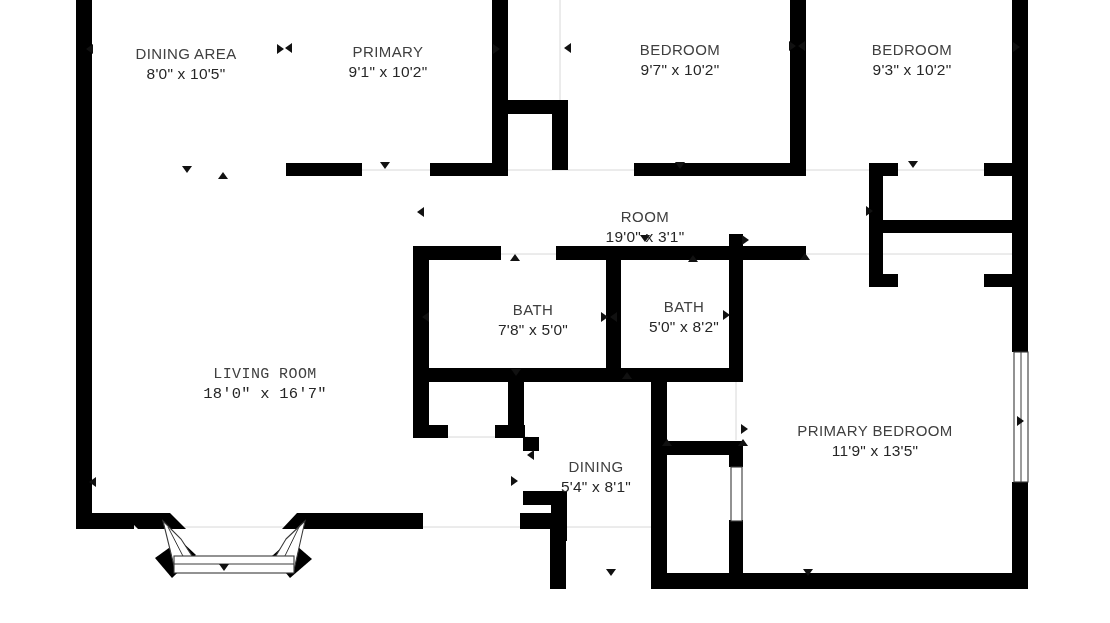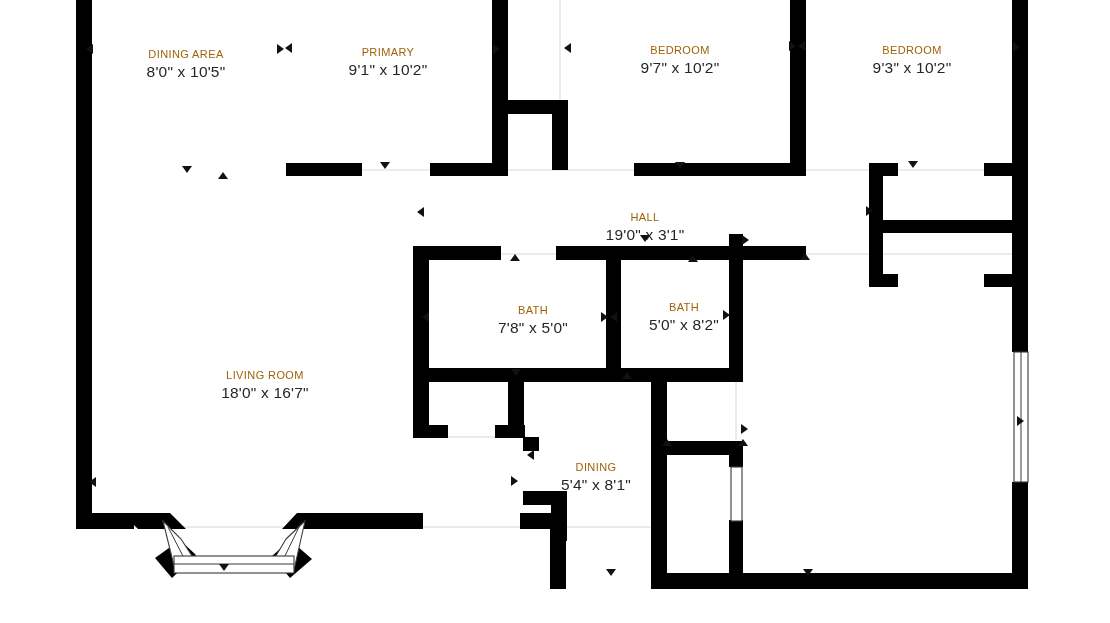--- a/index.html
+++ b/index.html
@@ -29,23 +29,23 @@
     position: absolute;
     text-align: center;
     color: #2b2b2b;
     line-height: 1.28;
     white-space: nowrap;
     transform: translate(-50%, -50%);
     pointer-events: none;
   }
   .room-label .rl-name {
     display: block;
-    font-size: 11px;
+    font-size: 15px;
     letter-spacing: 0.4px;
-    color: #a16207;
+    color: #404040;
   }
   .room-label .rl-dims {
     display: block;
     font-size: 15.5px;
     letter-spacing: 0.2px;
     color: #262626;
     margin-top: 1px;
   }
   .wall {
     fill: #000000;
@@ -260,38 +260,42 @@
     <span class="rl-name">BEDROOM</span>
     <span class="rl-dims">9'7" x 10'2"</span>
   </div>
 
   <div class="room-label" style="left:912px; top:60px;">
     <span class="rl-name">BEDROOM</span>
     <span class="rl-dims">9'3" x 10'2"</span>
   </div>
 
   <div class="room-label" style="left:645px; top:227px;">
-    <span class="rl-name">HALL</span>
+    <span class="rl-name">ROOM</span>
     <span class="rl-dims">19'0" x 3'1"</span>
   </div>
 
   <div class="room-label" style="left:533px; top:320px;">
     <span class="rl-name">BATH</span>
     <span class="rl-dims">7'8" x 5'0"</span>
   </div>
 
   <div class="room-label" style="left:684px; top:317px;">
     <span class="rl-name">BATH</span>
     <span class="rl-dims">5'0" x 8'2"</span>
   </div>
 
-  <div class="room-label" style="left:265px; top:385px;">
+  <div class="room-label" style="left:265px; top:385px;font-family:Liberation Mono, monospace;">
     <span class="rl-name">LIVING ROOM</span>
     <span class="rl-dims">18'0" x 16'7"</span>
   </div>
 
+  <div class="room-label" style="left:875px; top:441px;">
+    <span class="rl-name">PRIMARY BEDROOM</span>
+    <span class="rl-dims">11'9" x 13'5"</span>
+  </div>
 
   <div class="room-label" style="left:596px; top:477px;">
     <span class="rl-name">DINING</span>
     <span class="rl-dims">5'4" x 8'1"</span>
   </div>
 
 </div>
 
 </body></html>

